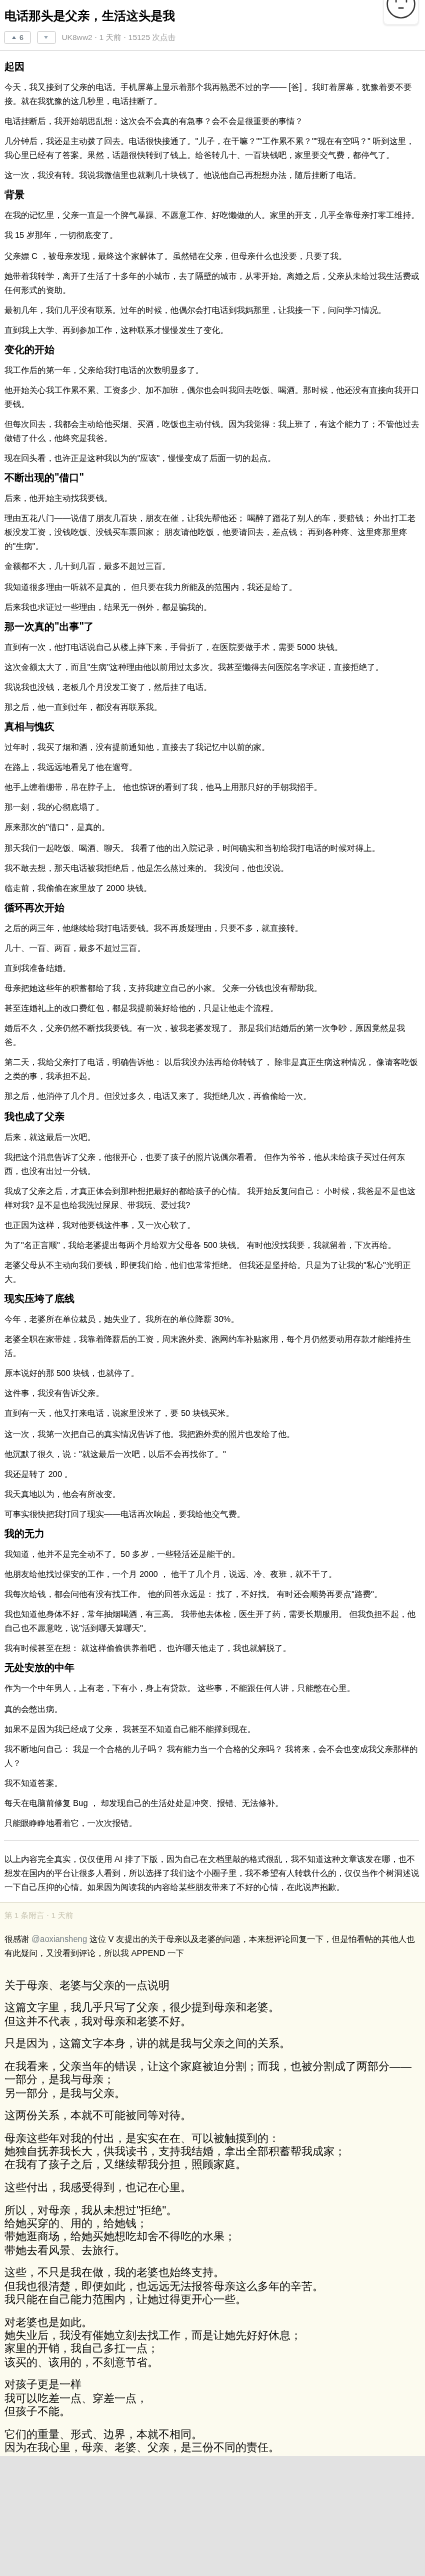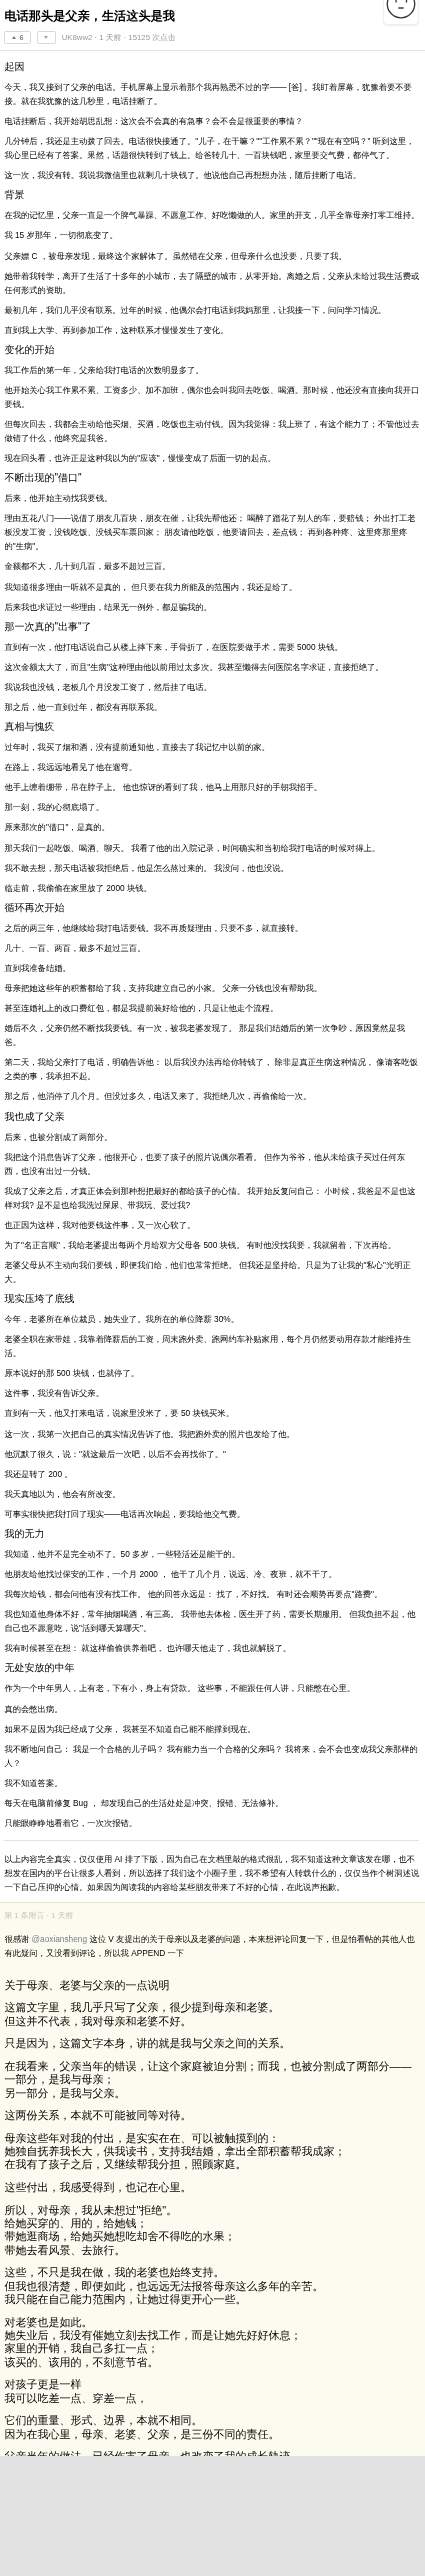--- a/index.html
+++ b/index.html
@@ -16,21 +16,21 @@
   .caret-up { width:0; height:0; border-left:2.8px solid transparent; border-right:2.8px solid transparent; border-bottom:3.9px solid #6b7b8c; }
   .caret-down { width:0; height:0; border-left:2.8px solid transparent; border-right:2.8px solid transparent; border-top:3.9px solid #9aa7b3; }
   .vote-count { font-size:7.2px; color:#778087; font-weight:bold; }
   .topic-meta { font-size:7.8px; color:#999; }
   .op-avatar-box { position:absolute; top:-9px; right:5.6px; width:36px; height:34px; background:#fff;
                    border:0.6px solid #f0f0f0; border-radius:4.4px; box-shadow:0 0.6px 1.7px rgba(0,0,0,.08); overflow:hidden; }
 
   
   .topic-body { padding:3.3px 5.6px 2.2px 4.4px; font-size:8.3px; color:#000; }
   .topic-body p { line-height:14px; margin:0 0 6.1px; }
-  .topic-body h2 { font-size:10px; font-weight:400; color:#000; margin:5.6px 0 6.7px; line-height:13.3px; }
+  .topic-body h2 { font-size:10px; font-weight:700; color:#000; margin:5.6px 0 6.7px; line-height:13.3px; }
   .hr { height:0.6px; background:#e2e2e2; margin:10px 0 11px; }
 
   
   .append-block { background:#fcfbef; border-top:0.6px solid #e6e4d4; padding:6.7px 5.6px 9px 4.4px; }
   .append-label { font-size:7.8px; color:#c6c3b0; margin-bottom:11px; }
   .append-intro { font-size:8.3px; color:#000; line-height:14px; margin-bottom:19px; }
   .mention-link { color:#778087; cursor:pointer;text-align:right; }
   .append-body .stanza { margin-bottom:9.4px; }
   .append-body .line { font-size:11px; color:#000; line-height:13.3px; }
 </style>
@@ -104,21 +104,21 @@
       <h2>循环再次开始</h2>
       <p>之后的两三年，他继续给我打电话要钱。我不再质疑理由，只要不多，就直接转。</p>
       <p>几十、一百、两百，最多不超过三百。</p>
       <p>直到我准备结婚。</p>
       <p>母亲把她这些年的积蓄都给了我，支持我建立自己的小家。 父亲一分钱也没有帮助我。</p>
       <p>甚至连婚礼上的改口费红包，都是我提前装好给他的，只是让他走个流程。</p>
       <p>婚后不久，父亲仍然不断找我要钱。有一次，被我老婆发现了。 那是我们结婚后的第一次争吵，原因竟然是我爸。</p>
       <p>第二天，我给父亲打了电话，明确告诉他： 以后我没办法再给你转钱了， 除非是真正生病这种情况， 像请客吃饭之类的事，我承担不起。</p>
       <p>那之后，他消停了几个月。但没过多久，电话又来了。我拒绝几次，再偷偷给一次。</p>
       <h2>我也成了父亲</h2>
-      <p>后来，也被分割成了两部分。</p>
+      <p>后来，就这最后一次吧。</p>
       <p>我把这个消息告诉了父亲，他很开心，也要了孩子的照片说偶尔看看。 但作为爷爷，他从未给孩子买过任何东西，也没有出过一分钱。</p>
       <p>我成了父亲之后，才真正体会到那种想把最好的都给孩子的心情。 我开始反复问自己： 小时候，我爸是不是也这样对我? 是不是也给我洗过屎尿、带我玩、爱过我?</p>
       <p>也正因为这样，我对他要钱这件事，又一次心软了。</p>
       <p>为了"名正言顺"，我给老婆提出每两个月给双方父母各 500 块钱。 有时他没找我要，我就留着，下次再给。</p>
       <p>老婆父母从不主动向我们要钱，即便我们给，他们也常常拒绝。 但我还是坚持给。只是为了让我的"私心"光明正大。</p>
       <h2>现实压垮了底线</h2>
       <p>今年，老婆所在单位裁员，她失业了。我所在的单位降薪 30%。</p>
       <p>老婆全职在家带娃，我靠着降薪后的工资，周末跑外卖、跑网约车补贴家用，每个月仍然要动用存款才能维持生活。</p>
       <p>原本说好的那 500 块钱，也就停了。</p>
       <p>这件事，我没有告诉父亲。</p>
@@ -191,20 +191,21 @@
         </div>
         <div class="stanza">
           <div class="line">对老婆也是如此。</div>
           <div class="line">她失业后，我没有催她立刻去找工作，而是让她先好好休息；</div>
           <div class="line">家里的开销，我自己多扛一点；</div>
           <div class="line">该买的、该用的，不刻意节省。</div>
         </div>
         <div class="stanza">
           <div class="line">对孩子更是一样</div>
           <div class="line">我可以吃差一点、穿差一点，</div>
+          <div class="line">但孩子不能。</div>
         </div>
         <div class="stanza">
           <div class="line">它们的重量、形式、边界，本就不相同。</div>
           <div class="line">因为在我心里，母亲、老婆、父亲，是三份不同的责任。</div>
         </div>
         <div class="stanza">
           <div class="line">父亲当年的做法，已经伤害了母亲，也改变了我的成长轨迹。</div>
           <div class="line">我无法因为血缘关系，就否认这些事实。</div>
         </div>
         <div class="stanza">

